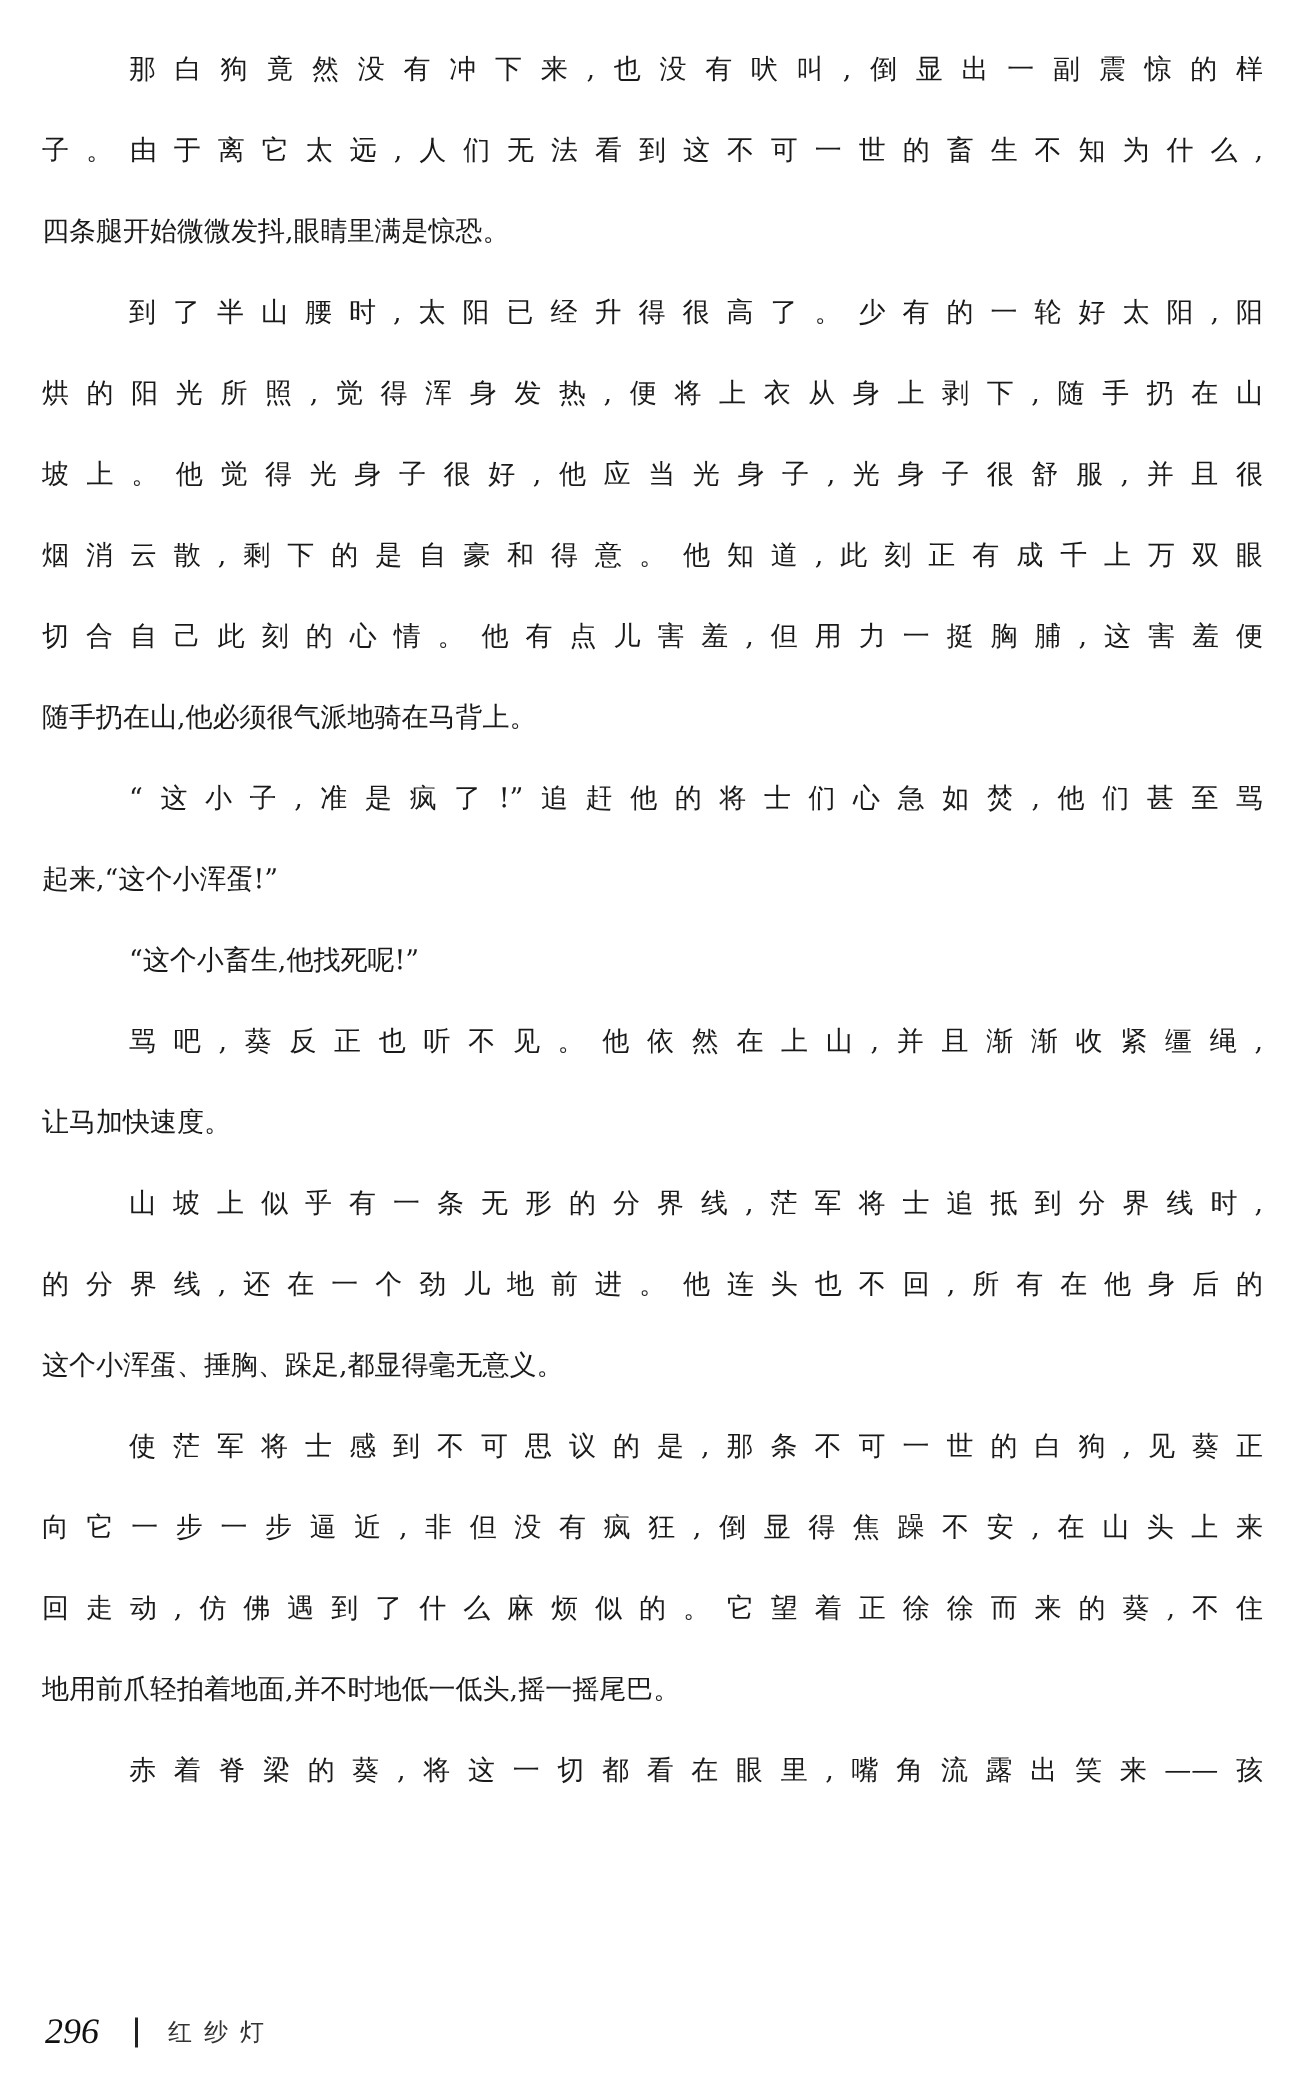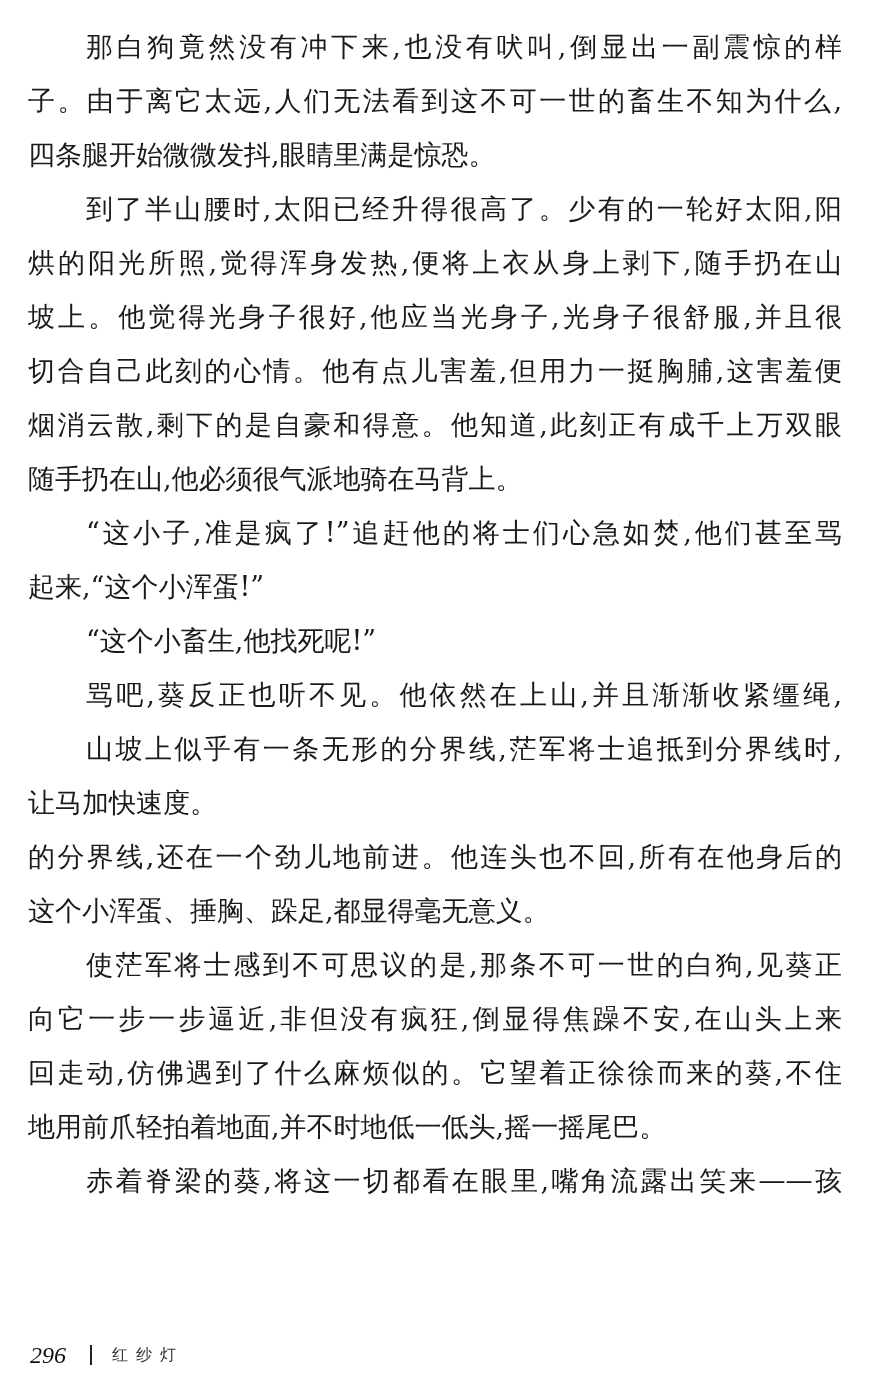--- a/index.html
+++ b/index.html
@@ -1,21 +1,21 @@
 <!DOCTYPE html>
 <html><head>
 <meta charset="utf-8">
 <style>
   html, body { margin: 0; padding: 0; background: #ffffff; }
   body { width: 872px; height: 1391px; position: relative; overflow: hidden; }
   .page { position: absolute; left: 28px; top: 20px; width: 814px; }
   .line {
     height: 54px; line-height: 54px;
     font-family: "DejaVu Serif", "Liberation Serif", serif;
-    font-size: 27px; color: #1a1a1a;
+    font-size: 18px; color: #1a1a1a;
     white-space: nowrap;
     text-align: justify; text-align-last: justify;
     letter-spacing: 0;
   }
   .line.indent { padding-left: 58px; }
   .line.last { text-align-last: left; }
   .footer { position: absolute; left: 30px; top: 1340px; height: 30px; display: flex; align-items: center; }
   .page-num { font-family: "Liberation Serif", "DejaVu Serif", serif; font-style: italic; font-size: 24px; color: #111; }
   .sep { width: 2px; height: 20px; background: #222; margin: 0 20px 0 24px; }
   .book-title { font-family: "DejaVu Sans", sans-serif; font-size: 16px; color: #333; letter-spacing: 8px; }
@@ -23,29 +23,29 @@
 </head>
 <body>
 
 <div class="page" id="page-body">
     <div class="line indent">那白狗竟然没有冲下来,也没有吠叫,倒显出一副震惊的样</div>
     <div class="line">子。由于离它太远,人们无法看到这不可一世的畜生不知为什么,</div>
     <div class="line last">四条腿开始微微发抖,眼睛里满是惊恐。</div>
     <div class="line indent">到了半山腰时,太阳已经升得很高了。少有的一轮好太阳,阳</div>
     <div class="line">烘的阳光所照,觉得浑身发热,便将上衣从身上剥下,随手扔在山</div>
     <div class="line">坡上。他觉得光身子很好,他应当光身子,光身子很舒服,并且很</div>
+    <div class="line">烟消云散,剩下的是自豪和得意。他知道,此刻正有成千上万双眼</div>
     <div class="line">切合自己此刻的心情。他有点儿害羞,但用力一挺胸脯,这害羞便</div>
-    <div class="line">烟消云散,剩下的是自豪和得意。他知道,此刻正有成千上万双眼</div>
     <div class="line last">随手扔在山,他必须很气派地骑在马背上。</div>
     <div class="line indent">“这小子,准是疯了!”追赶他的将士们心急如焚,他们甚至骂</div>
     <div class="line last">起来,“这个小浑蛋!”</div>
     <div class="line indent last">“这个小畜生,他找死呢!”</div>
     <div class="line indent">骂吧,葵反正也听不见。他依然在上山,并且渐渐收紧缰绳,</div>
+    <div class="line last">让马加快速度。</div>
     <div class="line indent">山坡上似乎有一条无形的分界线,茫军将士追抵到分界线时,</div>
-    <div class="line last">让马加快速度。</div>
     <div class="line">的分界线,还在一个劲儿地前进。他连头也不回,所有在他身后的</div>
     <div class="line last">这个小浑蛋、捶胸、跺足,都显得毫无意义。</div>
     <div class="line indent">使茫军将士感到不可思议的是,那条不可一世的白狗,见葵正</div>
     <div class="line">向它一步一步逼近,非但没有疯狂,倒显得焦躁不安,在山头上来</div>
     <div class="line">回走动,仿佛遇到了什么麻烦似的。它望着正徐徐而来的葵,不住</div>
     <div class="line last">地用前爪轻拍着地面,并不时地低一低头,摇一摇尾巴。</div>
     <div class="line indent">赤着脊梁的葵,将这一切都看在眼里,嘴角流露出笑来——孩</div>
   </div>
 
 <div class="footer">

